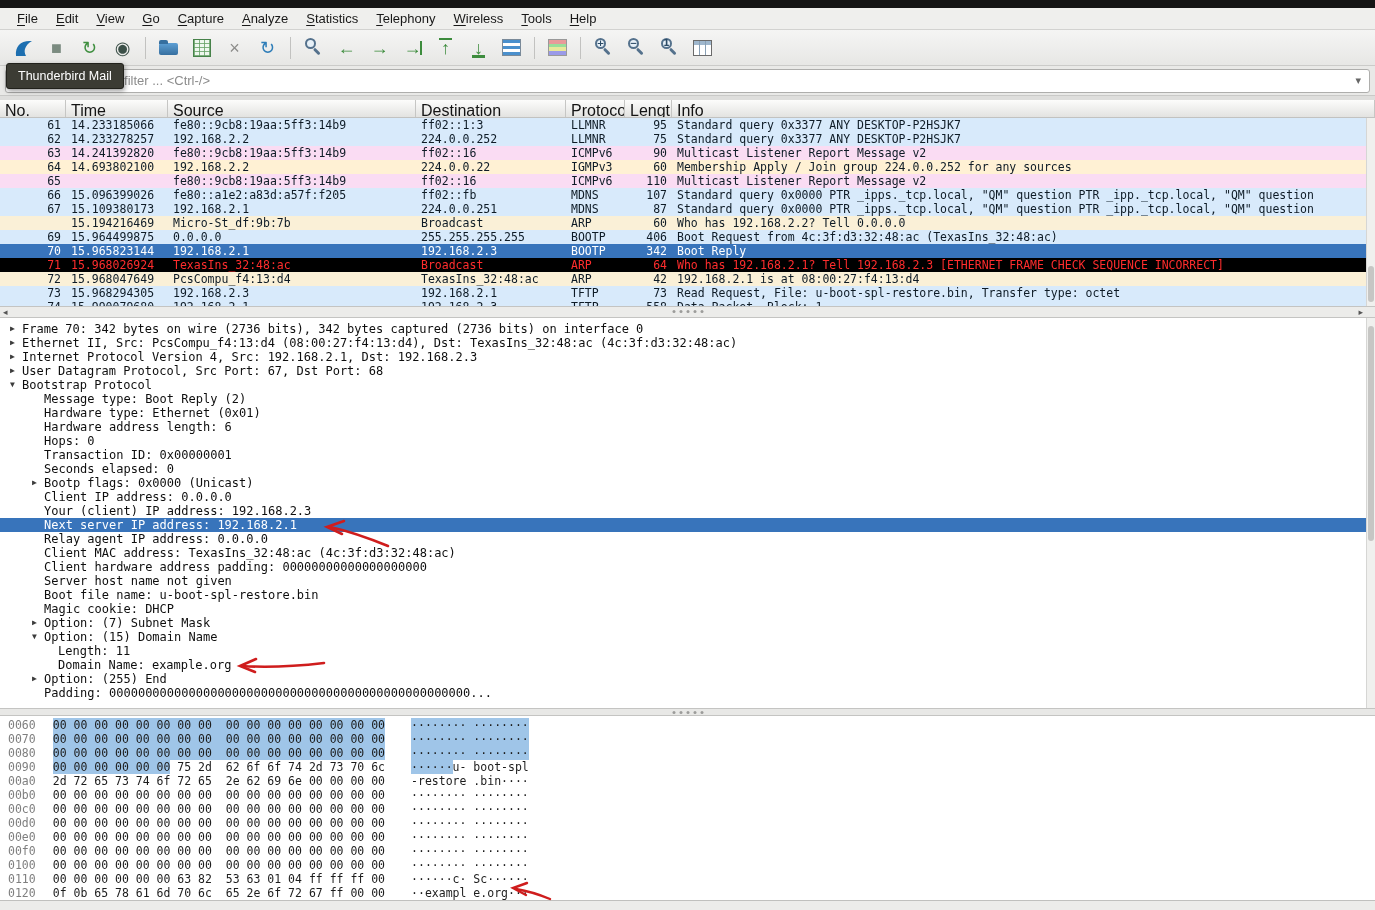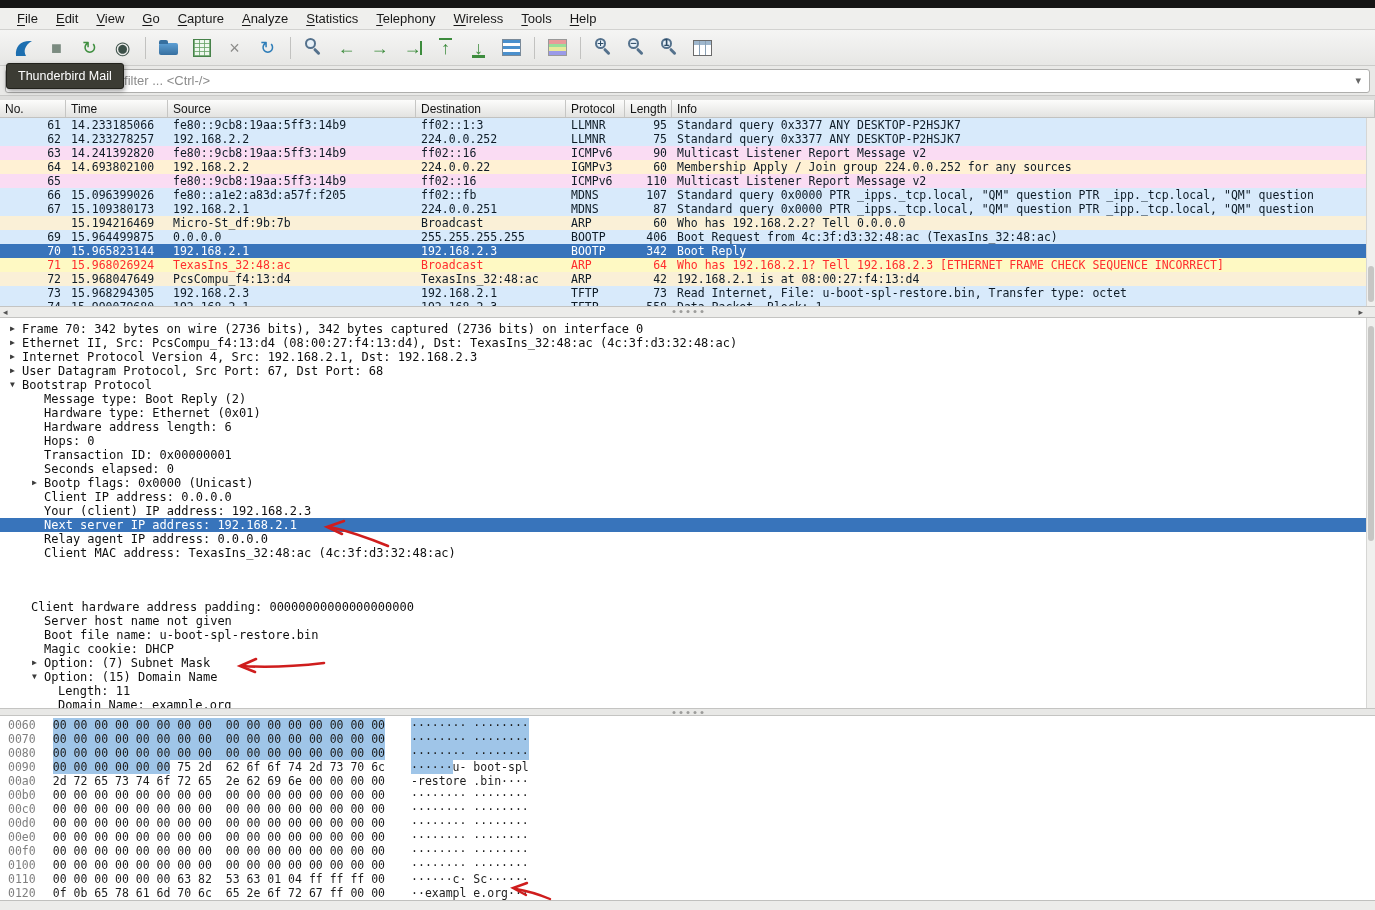--- a/index.html
+++ b/index.html
@@ -28,21 +28,21 @@
   .tbi-columns::before{content:"";width:17px;height:14px;border:1px solid #6b6b6b;background:repeating-linear-gradient(90deg,transparent 0 5px,#89a0b5 5px 6px),linear-gradient(#9fb7cd 0 4px,#ffffff 4px)}
 
   .filterbar{height:30px;background:#e9e9e7;display:flex;align-items:center;padding:0 5px;box-sizing:border-box;border-bottom:1px solid #c9c9c7}
   .filter-input{flex:1;height:24px;background:#fff;border:1px solid #aeaeac;border-radius:3px;display:flex;align-items:center;padding:0 8px;box-sizing:border-box}
   .bookmark{width:11px;height:14px;margin-right:8px;background:#7d96aa;clip-path:polygon(0 0,100% 0,100% 100%,50% 68%,0 100%);flex-shrink:0}
   .filter-text{color:#8c8c8c;font-size:13px;flex:1;white-space:nowrap;overflow:hidden}
   .filter-chevron{color:#666;font-size:11px;padding-left:8px}
 
   .main{position:relative;height:814px;background:#fff}
   .gap{height:4px;background:#dededc}
-  .plheader{height:18px;display:flex;background:linear-gradient(#fcfcfb,#e3e3e1);border-bottom:1px solid #c2c2c0;font-size:12px;color:#141414;box-sizing:border-box}
+  .plheader{height:18px;display:flex;background:linear-gradient(#fcfcfb,#e3e3e1);border-bottom:1px solid #c2c2c0;font-size:16px;color:#141414;box-sizing:border-box}
   .plh-cell{box-sizing:border-box;border-right:1px solid #c6c6c4;padding:2px 0 0 5px;overflow:hidden;white-space:nowrap;flex-shrink:0}
   .grow{flex:1 1 auto;width:auto}
   .plbody{height:188px;overflow:hidden;font-family:"DejaVu Sans Mono",monospace;font-size:11.5px}
   .plrow{display:flex;height:14px;line-height:14px;white-space:nowrap}
   .plc{box-sizing:border-box;padding:0 5px;overflow:hidden;flex-shrink:0}
   .plc0,.plc5{text-align:right}
   .hscroll{height:12px;background:#ececea;border-top:1px solid #c4c4c2;border-bottom:1px solid #c4c4c2;position:relative;box-sizing:border-box}
   .sarrow{position:absolute;top:0;font-size:9px;line-height:10px;color:#555}
   .sarrow.left{left:3px}.sarrow.right{right:12px}
   .grip{position:absolute;left:50%;top:3px;transform:translateX(-50%);display:flex;gap:4px}
@@ -220,21 +220,21 @@
         </div>
         <div class="plrow" style="background: rgb(56, 116, 187); color: rgb(255, 255, 255);">
           <span class="plc plc0" style="width: 66px;">70</span>
           <span class="plc plc1" style="width: 102px;">15.965823144</span>
           <span class="plc plc2" style="width: 248px;">192.168.2.1</span>
           <span class="plc plc3" style="width: 150px;">192.168.2.3</span>
           <span class="plc plc4" style="width: 59px;">BOOTP</span>
           <span class="plc plc5" style="width: 47px;">342</span>
           <span class="plc plc6 grow">Boot Reply</span>
         </div>
-        <div class="plrow" style="background: #fef9c3; color: rgb(255, 45, 45);">
+        <div class="plrow" style="background: #000000; color: rgb(255, 45, 45);">
           <span class="plc plc0" style="width: 66px;">71</span>
           <span class="plc plc1" style="width: 102px;">15.968026924</span>
           <span class="plc plc2" style="width: 248px;">TexasIns_32:48:ac</span>
           <span class="plc plc3" style="width: 150px;">Broadcast</span>
           <span class="plc plc4" style="width: 59px;">ARP</span>
           <span class="plc plc5" style="width: 47px;">64</span>
           <span class="plc plc6 grow">Who has 192.168.2.1? Tell 192.168.2.3 [ETHERNET FRAME CHECK SEQUENCE INCORRECT]</span>
         </div>
         <div class="plrow" style="background: rgb(250, 240, 215); color: rgb(14, 27, 38);">
           <span class="plc plc0" style="width: 66px;">72</span>
@@ -245,21 +245,21 @@
           <span class="plc plc5" style="width: 47px;">42</span>
           <span class="plc plc6 grow">192.168.2.1 is at 08:00:27:f4:13:d4</span>
         </div>
         <div class="plrow" style="background: rgb(216, 234, 251); color: rgb(14, 27, 38);">
           <span class="plc plc0" style="width: 66px;">73</span>
           <span class="plc plc1" style="width: 102px;">15.968294305</span>
           <span class="plc plc2" style="width: 248px;">192.168.2.3</span>
           <span class="plc plc3" style="width: 150px;">192.168.2.1</span>
           <span class="plc plc4" style="width: 59px;">TFTP</span>
           <span class="plc plc5" style="width: 47px;">73</span>
-          <span class="plc plc6 grow">Read Internet, File: u-boot-spl-restore.bin, Transfer type: octet</span>
+          <span class="plc plc6 grow">Read Request, File: u-boot-spl-restore.bin, Transfer type: octet</span>
         </div>
         <div class="plrow" style="background: rgb(216, 234, 251); color: rgb(14, 27, 38);">
           <span class="plc plc0" style="width: 66px;">74</span>
           <span class="plc plc1" style="width: 102px;">15.990079680</span>
           <span class="plc plc2" style="width: 248px;">192.168.2.1</span>
           <span class="plc plc3" style="width: 150px;">192.168.2.3</span>
           <span class="plc plc4" style="width: 59px;">TFTP</span>
           <span class="plc plc5" style="width: 47px;">558</span>
           <span class="plc plc6 grow">Data Packet, Block: 1</span>
         </div>
@@ -337,21 +337,21 @@
           <span class="dttext">Next server IP address: 192.168.2.1</span>
         </div>
         <div class="dtrow" style="padding-left: 30px;">
           <span class="tri"></span>
           <span class="dttext">Relay agent IP address: 0.0.0.0</span>
         </div>
         <div class="dtrow" style="padding-left: 30px;">
           <span class="tri"></span>
           <span class="dttext">Client MAC address: TexasIns_32:48:ac (4c:3f:d3:32:48:ac)</span>
         </div>
-        <div class="dtrow" style="padding-left: 17px; margin-top: 40px;">
+        <div class="dtrow" style="padding-left: 30px;">
           <span class="tri"></span>
           <span class="dttext">Client hardware address padding: 00000000000000000000</span>
         </div>
         <div class="dtrow" style="padding-left: 30px;">
           <span class="tri"></span>
           <span class="dttext">Server host name not given</span>
         </div>
         <div class="dtrow" style="padding-left: 30px;">
           <span class="tri"></span>
           <span class="dttext">Boot file name: u-boot-spl-restore.bin</span>

